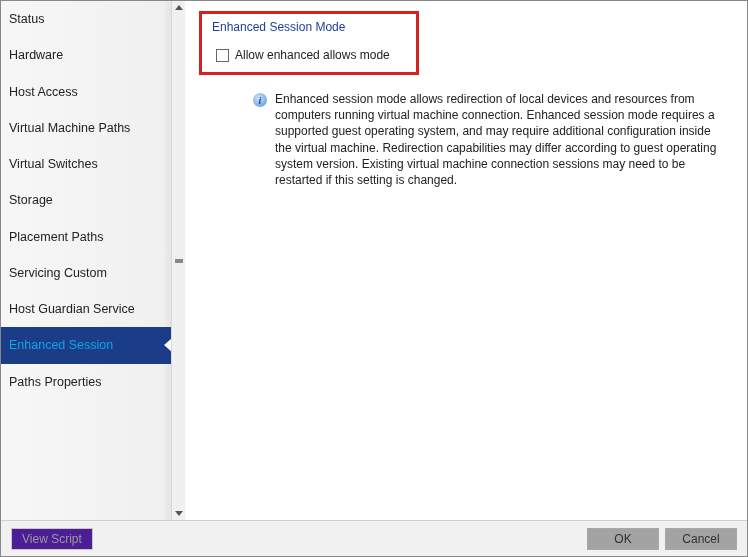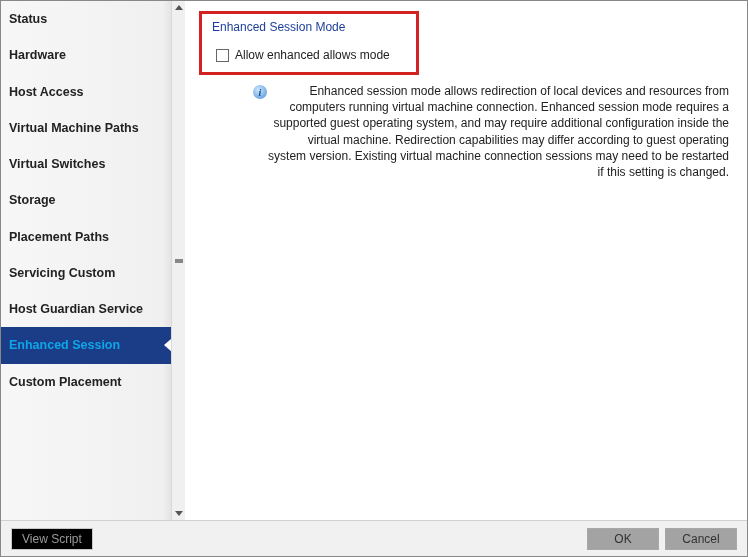--- a/index.html
+++ b/index.html
@@ -28,21 +28,20 @@
     width: 170px;
     background: linear-gradient(to right, #f7f7f7 0%, #f0f0f0 95%, #e4e4e4 100%);
     position: relative;
     overflow: hidden;
     display: flex;
     flex-direction: column;
   }
   .sidebar-items {
     flex: 1;
     overflow: hidden;
-    font-weight: bold;
   }
   .sidebar-item {
     padding: 10px 10px 10px 8px;
     font-size: 12.5px;
     color: #222;
     cursor: pointer;
     position: relative;
     line-height: 1.3;
   }
   .sidebar-item.selected {
@@ -114,23 +113,23 @@
     background: #fff;
     display: inline-block;
     flex-shrink: 0;
   }
   .checkbox-label {
     font-size: 12px;
     color: #222;
   }
   .info-row {
     display: flex;
-    margin-top: 8px;
+    gap: 8px;
+    margin-top: 16px;
     margin-left: 44px;
-    text-align: right;
   }
   .info-icon {
     width: 14px; height: 14px;
     border-radius: 50%;
     background: radial-gradient(circle at 40% 35%, #cde7ff, #4a8ed8);
     flex-shrink: 0;
     position: relative;
     margin-top: 2px;
   }
   .info-icon::after {
@@ -169,42 +168,42 @@
     color: #333;
     cursor: pointer;
     padding: 0 10px;
     display: inline-flex;
     align-items: center;
     justify-content: center;
   }
   .btn.disabled {
     color: #9a9a9a;
     border-color: #c8c8c8;
-    background: #000000;
+    background: #4c1d95;
     cursor: default;
   }
 </style>
 </head>
 <body>
 
 <div class="container">
   <div class="main-area">
     <div class="sidebar">
       <div class="sidebar-items" id="sidebar-items">
           <div class="sidebar-item"><span>Status</span></div>
           <div class="sidebar-item"><span>Hardware</span></div>
           <div class="sidebar-item"><span>Host Access</span></div>
           <div class="sidebar-item"><span>Virtual Machine Paths</span></div>
           <div class="sidebar-item"><span>Virtual Switches</span></div>
           <div class="sidebar-item"><span>Storage</span></div>
           <div class="sidebar-item"><span>Placement Paths</span></div>
           <div class="sidebar-item"><span>Servicing Custom</span></div>
           <div class="sidebar-item"><span>Host Guardian Service</span></div>
           <div class="sidebar-item selected"><span>Enhanced Session</span></div>
-          <div class="sidebar-item"><span>Custom Placement</span></div>
+          <div class="sidebar-item"><span>Paths Properties</span></div>
         </div>
     </div>
     <div class="scroll-strip">
       <div class="scroll-arrow up"></div>
       <div class="scroll-mid"></div>
       <div class="scroll-arrow down"></div>
     </div>
     <div class="content">
       <div class="highlight-box">
         <div class="section-title">Enhanced Session Mode</div>

